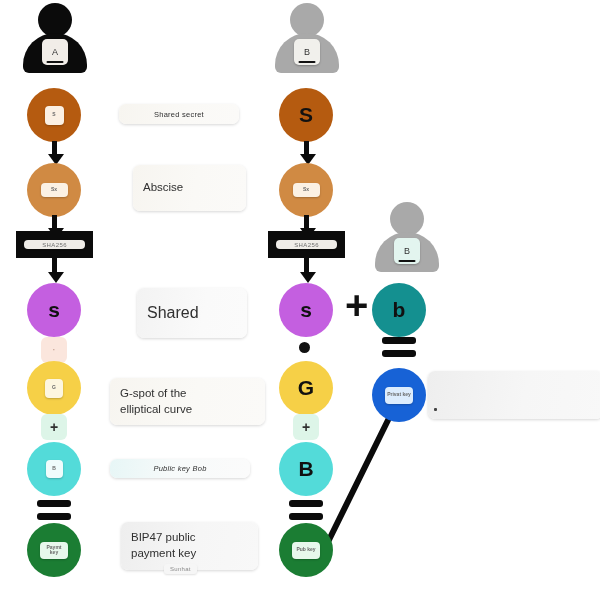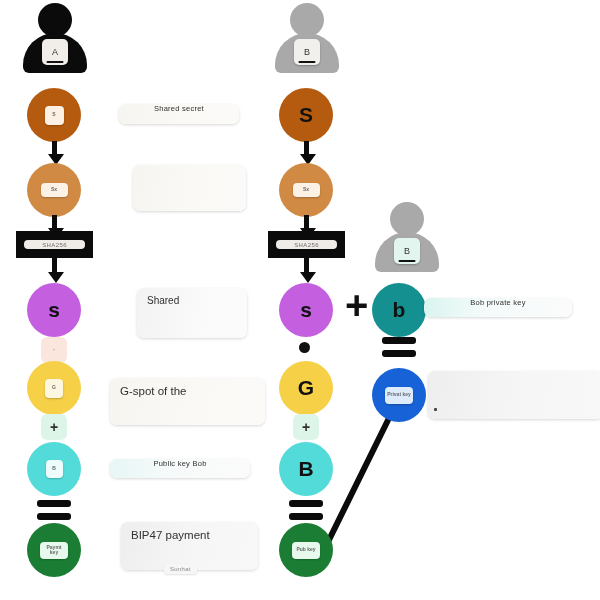--- a/index.html
+++ b/index.html
@@ -93,33 +93,33 @@
     width:calc(100% - 16px);height:calc(100% - 18px);
     display:flex;align-items:center;justify-content:center;
     font-size:6px;color:#6f6f6f;letter-spacing:.4px;
     filter:blur(.3px);
     box-shadow:0 1px 1px rgba(0,0,0,.2);
   }
 
   
   .label{
     position:absolute;border-radius:7px;
-    display:flex;flex-direction:column;
+    display:flex;flex-direction:column;justify-content:center;
     color:#303030;
     box-shadow:0 1px 3px rgba(0,0,0,.16);
   }
   .label span{display:block;}
   .label.center{align-items:center;}
   .label.pad{padding:6px 10px;}
   .label.sm{font-size:7.5px;letter-spacing:.25px;}
   .label.md{font-size:11.5px;line-height:1.35;}
   .label.cream{background:linear-gradient(100deg,#f7f5f0 0%,#faf9f6 55%,#fbfaf8 100%);}
   .label.white{background:linear-gradient(100deg,#f3f3f3 0%,#fafafa 60%,#fbfbfb 100%);}
   .label.mint{background:linear-gradient(95deg,#d9f4ef 0%,#f3fbfa 38%,#fbfbfb 100%);}
-  .label.ice{background:linear-gradient(95deg,#e7f6f6 0%,#f7fafa 45%,#fbfbfb 100%);}
+  .label.ice{background:linear-gradient(95deg,#e7f6f6 0%,#f7fafa 45%,#fbfbfb 100%);font-style:italic;}
   .label.grey{background:linear-gradient(100deg,#eeeeee 0%,#f6f6f6 55%,#f8f8f8 100%);}
   .label.blur{filter:blur(.45px);}
   .watermark{
     position:absolute;font-size:6px;color:#8a8a8a;letter-spacing:.3px;
     background:#f6f6f6;border-radius:3px;padding:2px 6px;
     filter:blur(.35px);box-shadow:0 1px 2px rgba(0,0,0,.12);
   }
   .bulletdot{position:absolute;width:3px;height:3px;background:#444;border-radius:1px;}
   svg.link{position:absolute;left:0;top:0;width:600px;height:600px;overflow:visible;}
 </style>
@@ -196,36 +196,39 @@
   <div class="node big" style="left:27px;top:523px;background:#1b7d33;">
     <div class="chip" style="background:#e7f8ec;width:24px;height:15px;">Paymt
 key</div>
   </div>
 
   <div class="label sm center cream blur" style="left:119px;top:104px;width:120px;height:20px;">
     <span>Shared secret</span>
   </div>
 
   <div class="label md pad cream" style="left:133px;top:165px;width:93px;height:34px;">
-  </div>
-
-  <div class="label md pad white" style="left:137px;top:288px;width:90px;height:38px;font-size:10px;">
+    <span>Abscise</span>
+  </div>
+
+  <div class="label md pad white" style="left:137px;top:288px;width:90px;height:38px;font-size:16px;">
     <span>Shared</span>
   </div>
 
   <div class="label md pad cream" style="left:110px;top:378px;width:135px;height:35px;">
     <span>G-spot of the</span>
+    <span>elliptical curve</span>
   </div>
 
   <div class="label sm center ice blur" style="left:110px;top:459px;width:140px;height:19px;">
     <span>Public key Bob</span>
   </div>
 
   <div class="label md pad grey" style="left:121px;top:522px;width:117px;height:36px;">
-    <span>BIP47 payment</span>
+    <span>BIP47 public</span>
+    <span>payment key</span>
   </div>
 
   <div class="watermark" style="left:164px;top:564px;">
     <span>Sunhat</span>
   </div>
 
   <div class="avatar" style="left:272px;top:3px;">
     <div class="head" style="background:#a9a9a9;"></div>
     <div class="body" style="background:#a9a9a9;"></div>
     <div class="tag" style="background:#f1f0ec;">
@@ -299,23 +302,20 @@
     <div class="tag" style="background:#e3f5ef;">
       <span>B</span>
     </div>
     <div class="tagline"></div>
   </div>
 
   <div class="node big" style="left:372px;top:283px;background:#149090;">
     <span>b</span>
   </div>
 
-  <div class="label sm center mint blur" style="left:424px;top:298px;width:148px;height:19px;">
-    <span>Bob private key</span>
-  </div>
 
   <div class="equals" style="left:382px;top:337px;">
     <i></i>
       <i></i>
   </div>
 
   <div class="node big" style="left:372px;top:368px;background:#1762d6;">
     <div class="chip" style="background:#dcecfd;width:24px;height:15px;">Privat
 key</div>
   </div>

